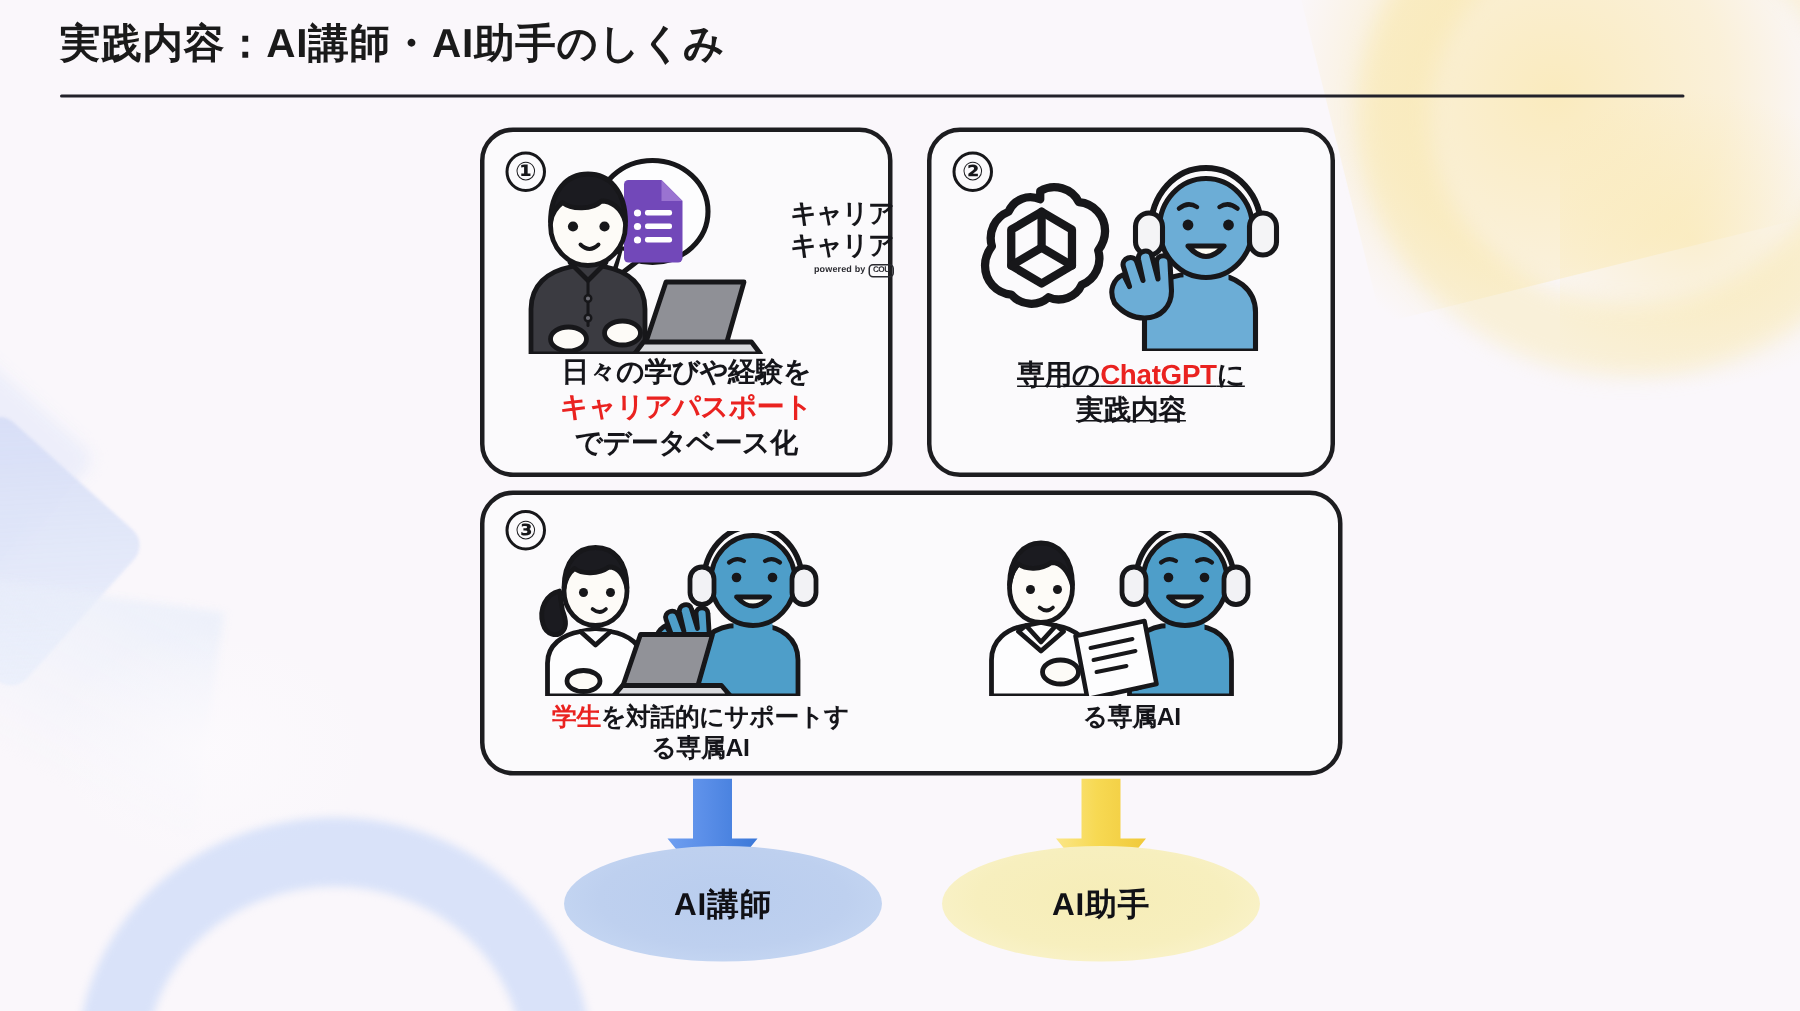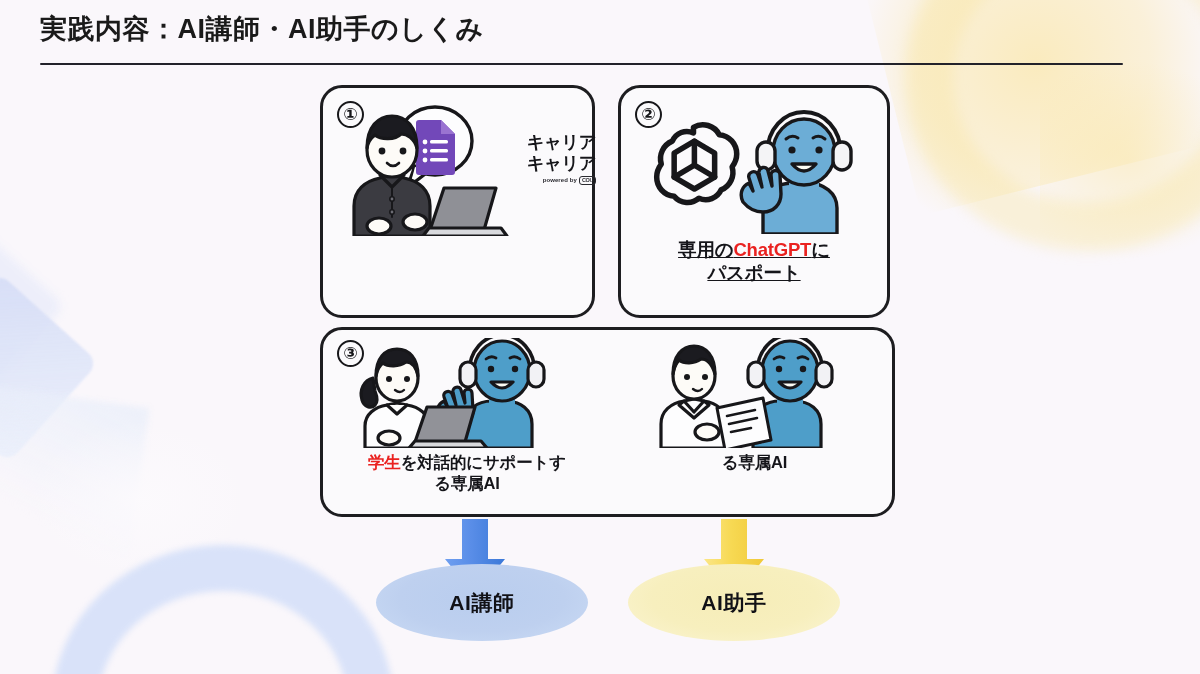--- a/index.html
+++ b/index.html
@@ -105,21 +105,21 @@
   .c1-logo .sub{
     display:block;font-size:6px;font-weight:600;letter-spacing:.1px;
     color:#2a2a30;margin-top:3px;
   }
   .c1-logo .sub .mark{
     display:inline-block;border:.8px solid #2a2a30;border-radius:3px;
     padding:0 2px;margin-left:2px;font-size:5.5px;letter-spacing:-.4px;
   }
 
   
-  .c3-half{position:absolute;top:0;height:100%;}
+  .c3-half{position:absolute;top:16px;height:100%;}
   #c3-left{left:0;width:288px;}
   #c3-right{left:288px;width:287px;}
 
   
   .arrow{position:absolute;}
   
   .pill{
     position:absolute;border-radius:50%;
     display:flex;align-items:center;justify-content:center;
     font-size:21px;font-weight:700;color:#111116;letter-spacing:.6px;
@@ -211,20 +211,25 @@
     </div>
 
     <div class="c1-logo">
       <span>キャリア</span><br>
       <span>キャリア</span>
       <span class="sub">
         <span>powered by</span><span class="mark">COU</span>
       </span>
     </div>
 
+    <div class="caption" style="top:148px;">
+      <div>日々の学びや経験を</div>
+      <div class="hl">キャリアパスポート</div>
+      <div>でデータベース化</div>
+    </div>
   </div>
 
   <div class="card" id="card2">
     <div class="badge" id="badge2">②</div>
 
     <div style="position:absolute;left:18px;top:18px;width:238px;height:128px;">
       <svg width="238" height="128" viewBox="0 0 238 128">
 
         <g transform="translate(14,14) scale(0.92)" fill="none" stroke="#17171a" stroke-width="6" stroke-linejoin="round" stroke-linecap="round">
           <path d="M44 8 c10-6 23-2 28 8 c11 1 19 10 19 21 c0 5-2 10-5 14 c3 10-2 21-12 25 c-4 9-15 13-24 9 c-8 7-20 6-27-2 c-11-1-19-10-19-21 c0-5 2-10 5-14 c-3-10 2-21 12-25 c4-9 14-13 23-9 z"></path>
@@ -256,21 +261,21 @@
 
           <g>
             <path d="M104 96 c-4-8-1-16 6-19 l4 8 l-4-13 c-2-6 7-9 9-3 l4 12 l-3-14 c-1-6 8-8 9-2 l4 15 l-1-11 c0-6 9-6 9 0 l1 19 c0 10-7 18-18 18 c-9 0-15-4-20-10 z" fill="#6cadd6"></path>
           </g>
         </g>
       </svg>
     </div>
 
     <div class="caption" style="top:150px;text-decoration:underline;">
       <div><span>専用の</span><span class="hl">ChatGPT</span><span>に</span></div>
-      <div>パスポート</div>
+      <div>実践内容</div>
     </div>
   </div>
 
   <div class="card" id="card3">
     <div class="badge" id="badge3">③</div>
 
     <div class="c3-half" id="c3-left">
       <div style="position:absolute;left:30px;top:8px;width:250px;height:110px;">
         <svg width="250" height="110" viewBox="0 0 250 110">
 

